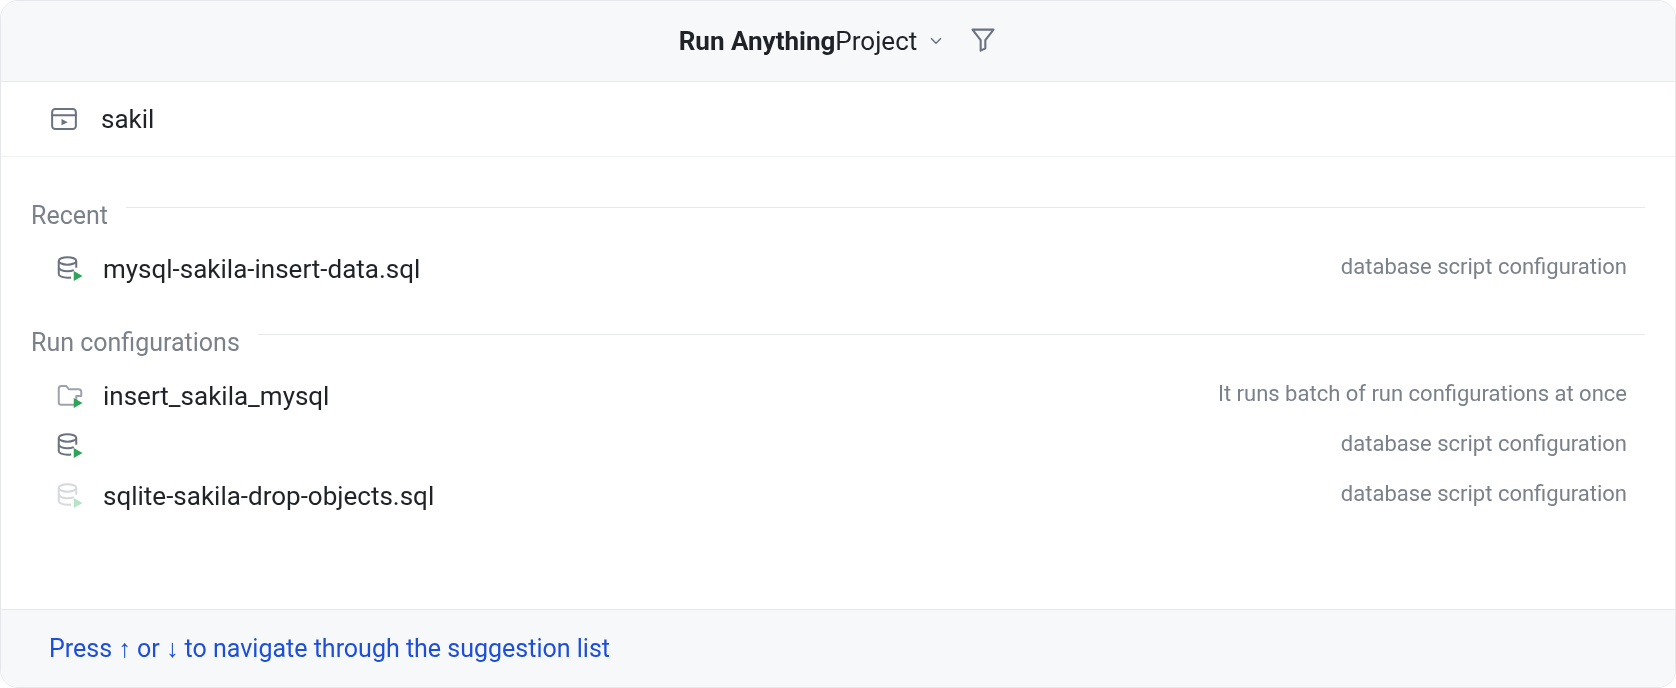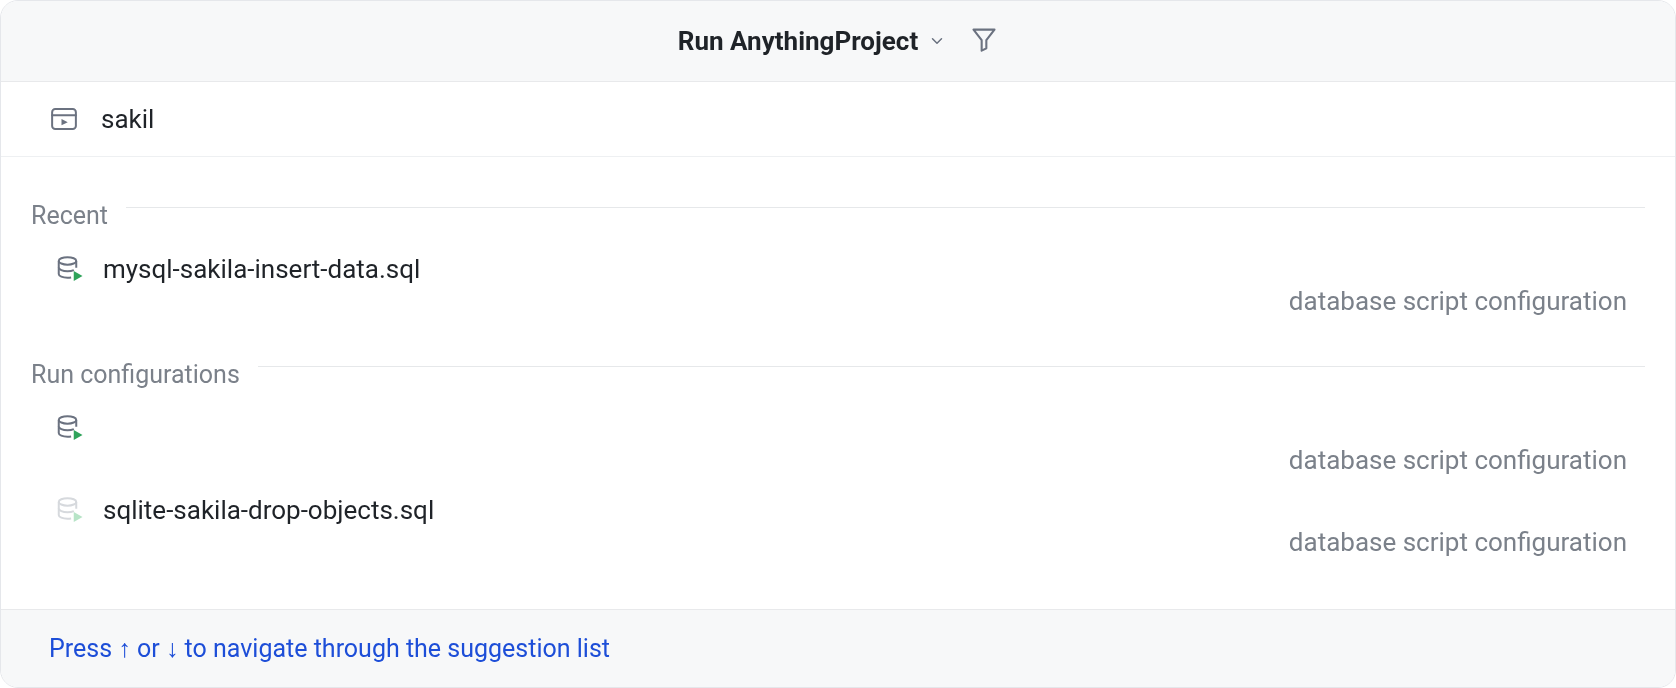--- a/index.html
+++ b/index.html
@@ -34,21 +34,20 @@
     }
     .title {
       font-size: 26px;
       font-weight: 700;
       color: #1f2328;
     }
     .header-right {
       display: flex;
       align-items: center;
       gap: 24px;
-      font-weight: bold;
     }
     .scope-selector {
       display: flex;
       align-items: center;
       gap: 10px;
       font-size: 26px;
       color: #1f2328;
       cursor: pointer;
     }
     .scope-selector svg {
@@ -117,24 +116,23 @@
     }
     .item-label {
       font-size: 26px;
       color: #1f2328;
       flex-shrink: 0;
     }
     .spacer {
       flex: 1;
     }
     .item-desc {
-      font-size: 26px;
+      font-size: 22px;
       color: #7b818a;
       text-align: right;
-      margin-top: 32px;
     }
     .footer {
       background: #f7f8f9;
       padding: 24px 48px;
       border-top: 1px solid #e8e9eb;
     }
     .footer-text {
       font-size: 25px;
       color: #1d4ed8;
     }
@@ -194,20 +192,31 @@
       <span class="item-label">mysql-sakila-insert-data.sql</span>
       <div class="spacer"></div>
       <span class="item-desc">database script configuration</span>
     </div>
 
     <div class="section-header">
       <span class="section-label">Run configurations</span>
       <div class="section-line"></div>
     </div>
 
+    <div class="item">
+      <span class="item-icon">
+        <svg viewBox="0 0 24 24" width="30" height="30">
+          <path d="M3 6 C3 4.9 3.9 4 5 4 L9 4 L11 6.5 L19 6.5 C20.1 6.5 21 7.4 21 8.5 L21 12 L17 12 L17 19 L5 19 C3.9 19 3 18.1 3 17 Z" fill="none" stroke="#9ca3af" stroke-width="1.6" stroke-linejoin="round"></path>
+          <polygon points="15 13.5 22 17.5 15 21.5" fill="#2fa35a"></polygon>
+        </svg>
+      </span>
+      <span class="item-label">insert_sakila_mysql</span>
+      <div class="spacer"></div>
+      <span class="item-desc">It runs batch of run configurations at once</span>
+    </div>
 
     <div class="item">
       <span class="item-icon">
         <svg viewBox="0 0 24 24" width="30" height="30">
           <ellipse cx="10" cy="5.5" rx="7" ry="3" fill="none" stroke="#6b7280" stroke-width="1.6"></ellipse>
           <path d="M3 5.5 V16 C3 17.7 6.1 19 10 19 C11 19 12 18.92 12.9 18.78" fill="none" stroke="#6b7280" stroke-width="1.6"></path>
           <path d="M17 5.5 V11" fill="none" stroke="#6b7280" stroke-width="1.6"></path>
           <path d="M3 10.8 C3 12.4 6.1 13.8 10 13.8 C12 13.8 13.8 13.45 15.1 12.9" fill="none" stroke="#6b7280" stroke-width="1.6"></path>
           <polygon points="15 13.5 22 17.5 15 21.5" fill="#2fa35a"></polygon>
         </svg>

